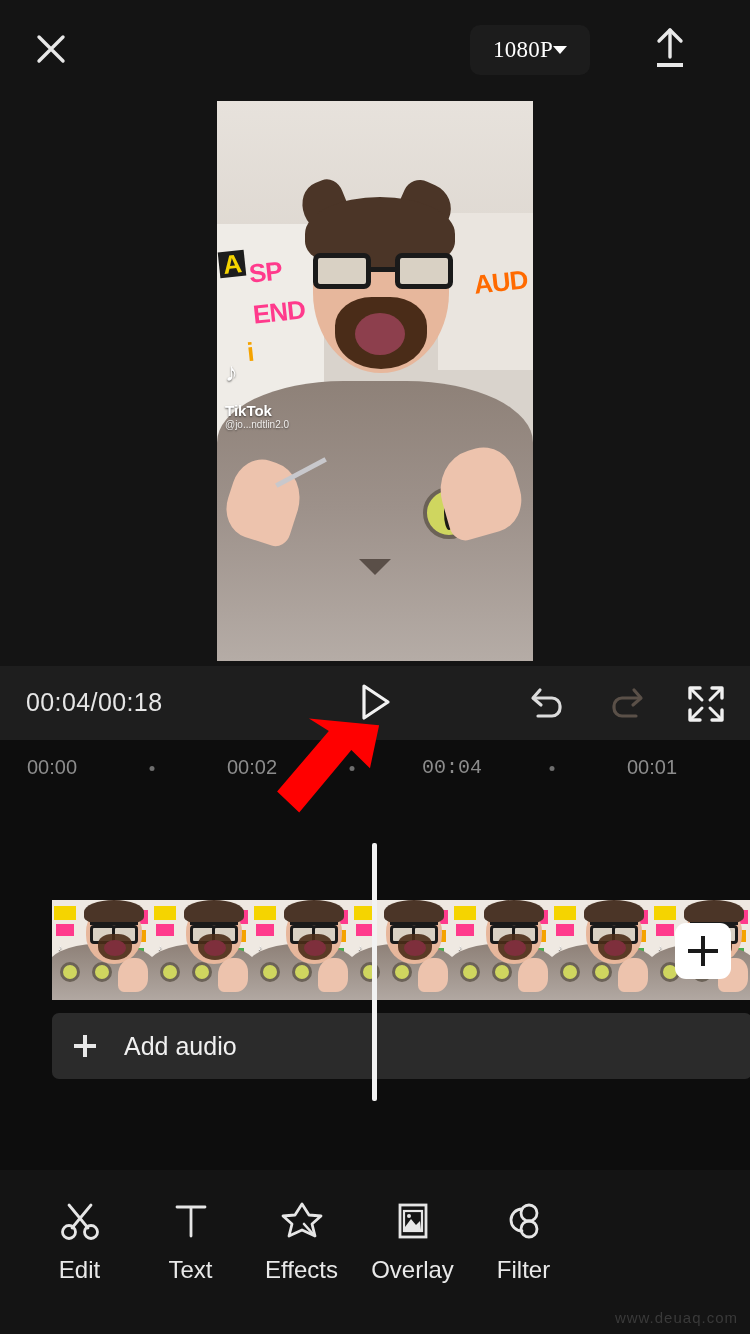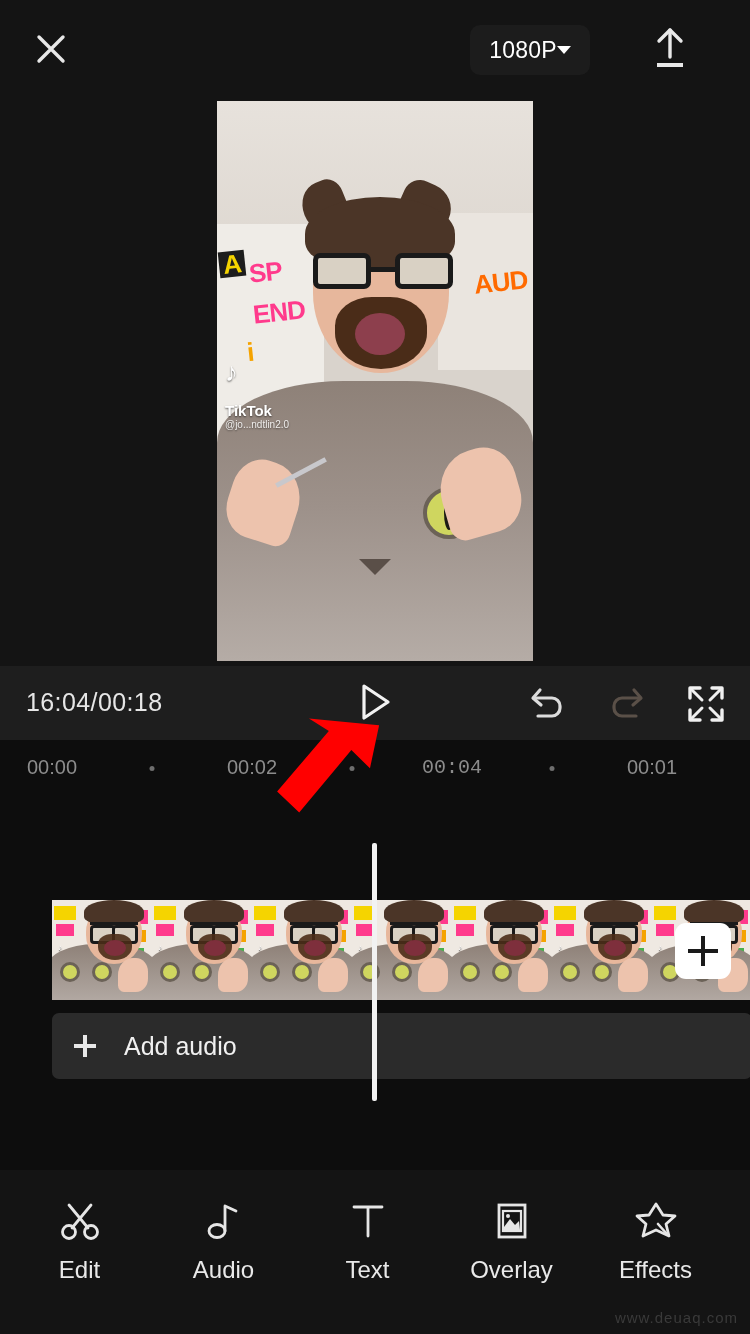--- a/index.html
+++ b/index.html
@@ -29,20 +29,21 @@
     cursor: pointer;
   }
   .close-btn svg { display: block; }
   .res-pill {
     position: absolute; left: 470px; top: 25px;
     width: 120px; height: 50px;
     background: #1c1c1c;
     border-radius: 10px;
     display: flex; align-items: center; justify-content: center;
     cursor: pointer;
+    font-family: Liberation Serif, serif;
   }
   .res-pill .label {
     color: #ffffff; font-size: 23px; letter-spacing: .2px;
   }
   .caret-down {
     width: 0; height: 0;
     border-left: 7px solid transparent;
     border-right: 7px solid transparent;
     border-top: 8px solid #ffffff;
   }
@@ -319,21 +320,20 @@
   }
 
   
   .toolbar {
     position: absolute; left: 0; bottom: 0;
     width: 750px; height: 164px;
     background: #141414;
     display: flex; align-items: flex-start;
     padding-left: 24px; padding-top: 28px;
     overflow: hidden;
-    gap: 33px;
   }
   .tool {
     width: 111px; flex: 0 0 111px;
     display: flex; flex-direction: column; align-items: center;
     gap: 12px; cursor: pointer;
   }
   .tool .ti { height: 46px; display: flex; align-items: center; justify-content: center; }
   .tool .tl { color: #e9e9e9; font-size: 24px; white-space: nowrap; }
   .watermark {
     position: absolute; right: 12px; bottom: 8px;
@@ -411,21 +411,21 @@
       <div class="tiktok-wm">
         <div class="note">♪</div>
         <div class="brand">TikTok</div>
         <div class="handle">@jo...ndtlin2.0</div>
       </div>
     </div>
   </div>
 
   <div class="player-bar">
 
-    <div class="time-readout">16:04/00:18</div>
+    <div class="time-readout">00:04/00:18</div>
 
     <div class="play-btn">
       <span>
         <svg width="36" height="40" viewBox="0 0 36 40">
           <path d="M6 4 L30 20 L6 36 Z" fill="none" stroke="#f2f2f2" stroke-width="3.2" stroke-linejoin="round"></path>
         </svg>
       </span>
     </div>
 
     <div class="undo-btn">
@@ -627,57 +627,48 @@
             <circle cx="11" cy="33" r="6.5" fill="none" stroke="#e6e6e6" stroke-width="2.8"></circle>
             <circle cx="33" cy="33" r="6.5" fill="none" stroke="#e6e6e6" stroke-width="2.8"></circle>
             <path d="M14 29 L33 6 M30 29 L11 6" stroke="#e6e6e6" stroke-width="2.8" stroke-linecap="round"></path>
           </svg>
         </div>
         <div class="tl">Edit</div>
       </div>
       <div class="tool">
         <div class="ti">
           <svg width="44" height="44" viewBox="0 0 44 44">
-            <ellipse cx="15" cy="32" rx="8" ry="6.5" fill="none" stroke="#e6e6e6" stroke-width="2.8"></ellipse>
-            <path d="M23 32 L23 7 L34 12" fill="none" stroke="#e6e6e6" stroke-width="2.8" stroke-linecap="round" stroke-linejoin="round"></path>
+            <path d="M8 8 L36 8 M22 8 L22 37" stroke="#e6e6e6" stroke-width="2.8" stroke-linecap="round"></path>
           </svg>
         </div>
-        <div class="tl">Audio</div>
+        <div class="tl">Text</div>
       </div>
       <div class="tool">
         <div class="ti">
           <svg width="44" height="44" viewBox="0 0 44 44">
-            <path d="M8 8 L36 8 M22 8 L22 37" stroke="#e6e6e6" stroke-width="2.8" stroke-linecap="round"></path>
+            <path d="M22 5 L29 16 L41 17 L32 25 L35 37 L22 31 L9 37 L12 25 L3 17 L15 16 Z" fill="none" stroke="#e6e6e6" stroke-width="2.8" stroke-linejoin="round"></path>
+            <path d="M24 25 L33 35" stroke="#e6e6e6" stroke-width="2.6" stroke-linecap="round"></path>
           </svg>
         </div>
-        <div class="tl">Text</div>
+        <div class="tl">Effects</div>
       </div>
       <div class="tool">
         <div class="ti">
           <svg width="44" height="44" viewBox="0 0 44 44">
             <rect x="9" y="6" width="26" height="32" fill="none" stroke="#e6e6e6" stroke-width="2.8"></rect>
             <rect x="13" y="12" width="18" height="20" fill="none" stroke="#e6e6e6" stroke-width="2.2"></rect>
             <path d="M14 28 L20 20 L25 26 L29 22 L30 31 L14 31 Z" fill="#e6e6e6"></path>
             <circle cx="18" cy="17" r="2" fill="#e6e6e6"></circle>
           </svg>
         </div>
         <div class="tl">Overlay</div>
       </div>
       <div class="tool">
         <div class="ti">
           <svg width="44" height="44" viewBox="0 0 44 44">
-            <path d="M22 5 L29 16 L41 17 L32 25 L35 37 L22 31 L9 37 L12 25 L3 17 L15 16 Z" fill="none" stroke="#e6e6e6" stroke-width="2.8" stroke-linejoin="round"></path>
-            <path d="M24 25 L33 35" stroke="#e6e6e6" stroke-width="2.6" stroke-linecap="round"></path>
-          </svg>
-        </div>
-        <div class="tl">Effects</div>
-      </div>
-      <div class="tool">
-        <div class="ti">
-          <svg width="44" height="44" viewBox="0 0 44 44">
             <path d="M20 10 a11 11 0 1 0 0 22" fill="none" stroke="#e6e6e6" stroke-width="2.8" stroke-linecap="round"></path>
             <circle cx="27" cy="14" r="8" fill="none" stroke="#e6e6e6" stroke-width="2.8"></circle>
             <circle cx="27" cy="30" r="8" fill="none" stroke="#e6e6e6" stroke-width="2.8"></circle>
           </svg>
         </div>
         <div class="tl">Filter</div>
       </div>
     </div>
 
   <div class="watermark">www.deuaq.com</div>

